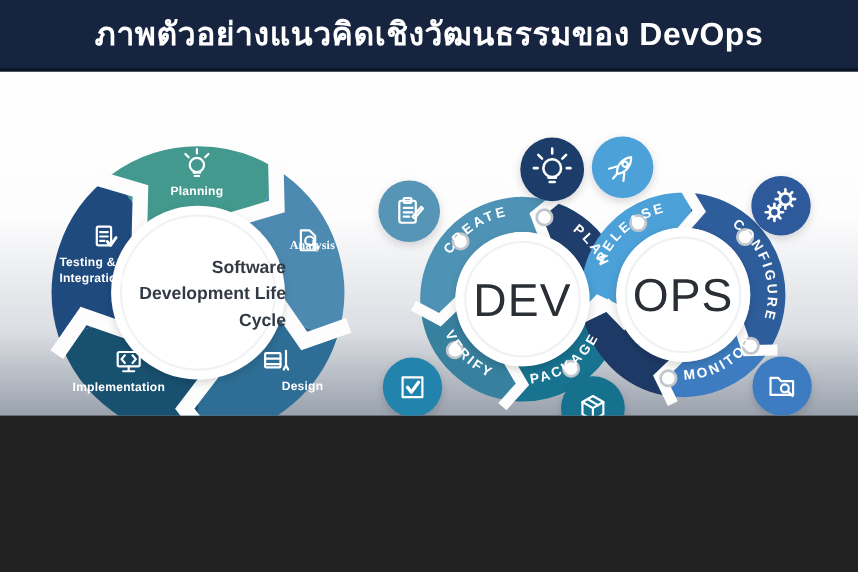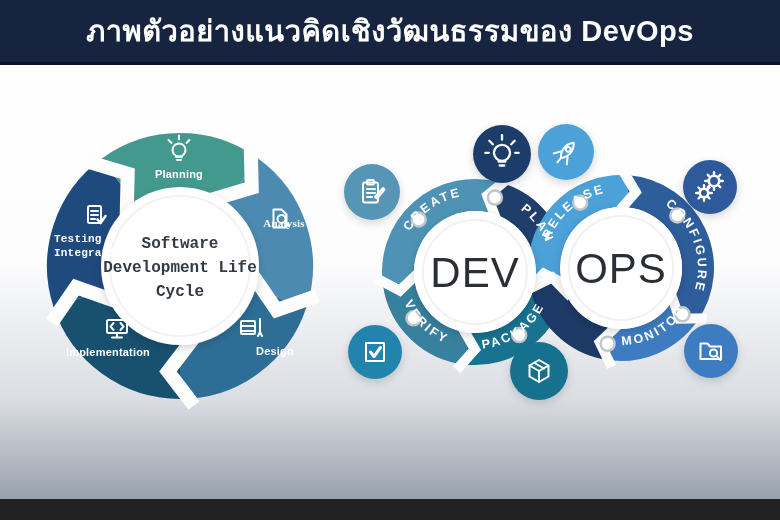--- a/index.html
+++ b/index.html
@@ -1,30 +1,30 @@
 <!DOCTYPE html>
 <html><head>
 <meta charset="utf-8">
 <style>
   html,body{margin:0;padding:0;background:#222;}
-  #stage{position:relative;width:780px;height:499px;overflow:hidden;
+  #stage{position:relative;width:780px;height:378px;overflow:hidden;
          font-family:"Liberation Sans",sans-serif;
          background:linear-gradient(180deg,#ffffff 0%,#fdfdfe 52%,#dadde2 80%,#99a1ac 100%);}
   
   .banner{position:absolute;left:0;top:0;width:780px;height:62px;background:#162440;
           border-bottom:3px solid #0c1526;display:flex;align-items:center;justify-content:center;}
   .banner h1{margin:0;color:#ffffff;font-size:29px;font-weight:700;letter-spacing:.5px;}
   
   svg.diagram{position:absolute;left:0;top:0;width:780px;height:520px;}
   
   .sdlc-label{position:absolute;transform:translate(-50%,-50%);color:#fff;font-weight:700;
               font-size:11px;line-height:1.25;letter-spacing:.2px;white-space:nowrap;}
-  .sdlc-label.wrap{white-space:normal;width:86px;font-family:Liberation Mono, monospace;}
+  .sdlc-label.wrap{white-space:normal;width:86px;}
   .sdlc-center{position:absolute;left:180px;top:268px;transform:translate(-50%,-50%);
-               width:160px;text-align:center;color:#333a46;font-size:16px;font-weight:700;line-height:1.5;font-family:Liberation Mono, monospace;}
+               width:160px;text-align:right;color:#333a46;font-size:16px;font-weight:700;line-height:1.5;}
   
   .logo{position:absolute;right:8px;top:80px;width:70px;height:72px;}
   .logo .word{position:absolute;left:0;right:0;top:52px;text-align:center;color:#1d3a55;
               font-size:8px;font-weight:700;letter-spacing:1.6px;}
   .logo .tag{position:absolute;left:14px;right:14px;top:64px;height:2.5px;background:#5a6c82;opacity:.75;}
 </style>
 </head>
 <body>
 
 <div id="stage">

